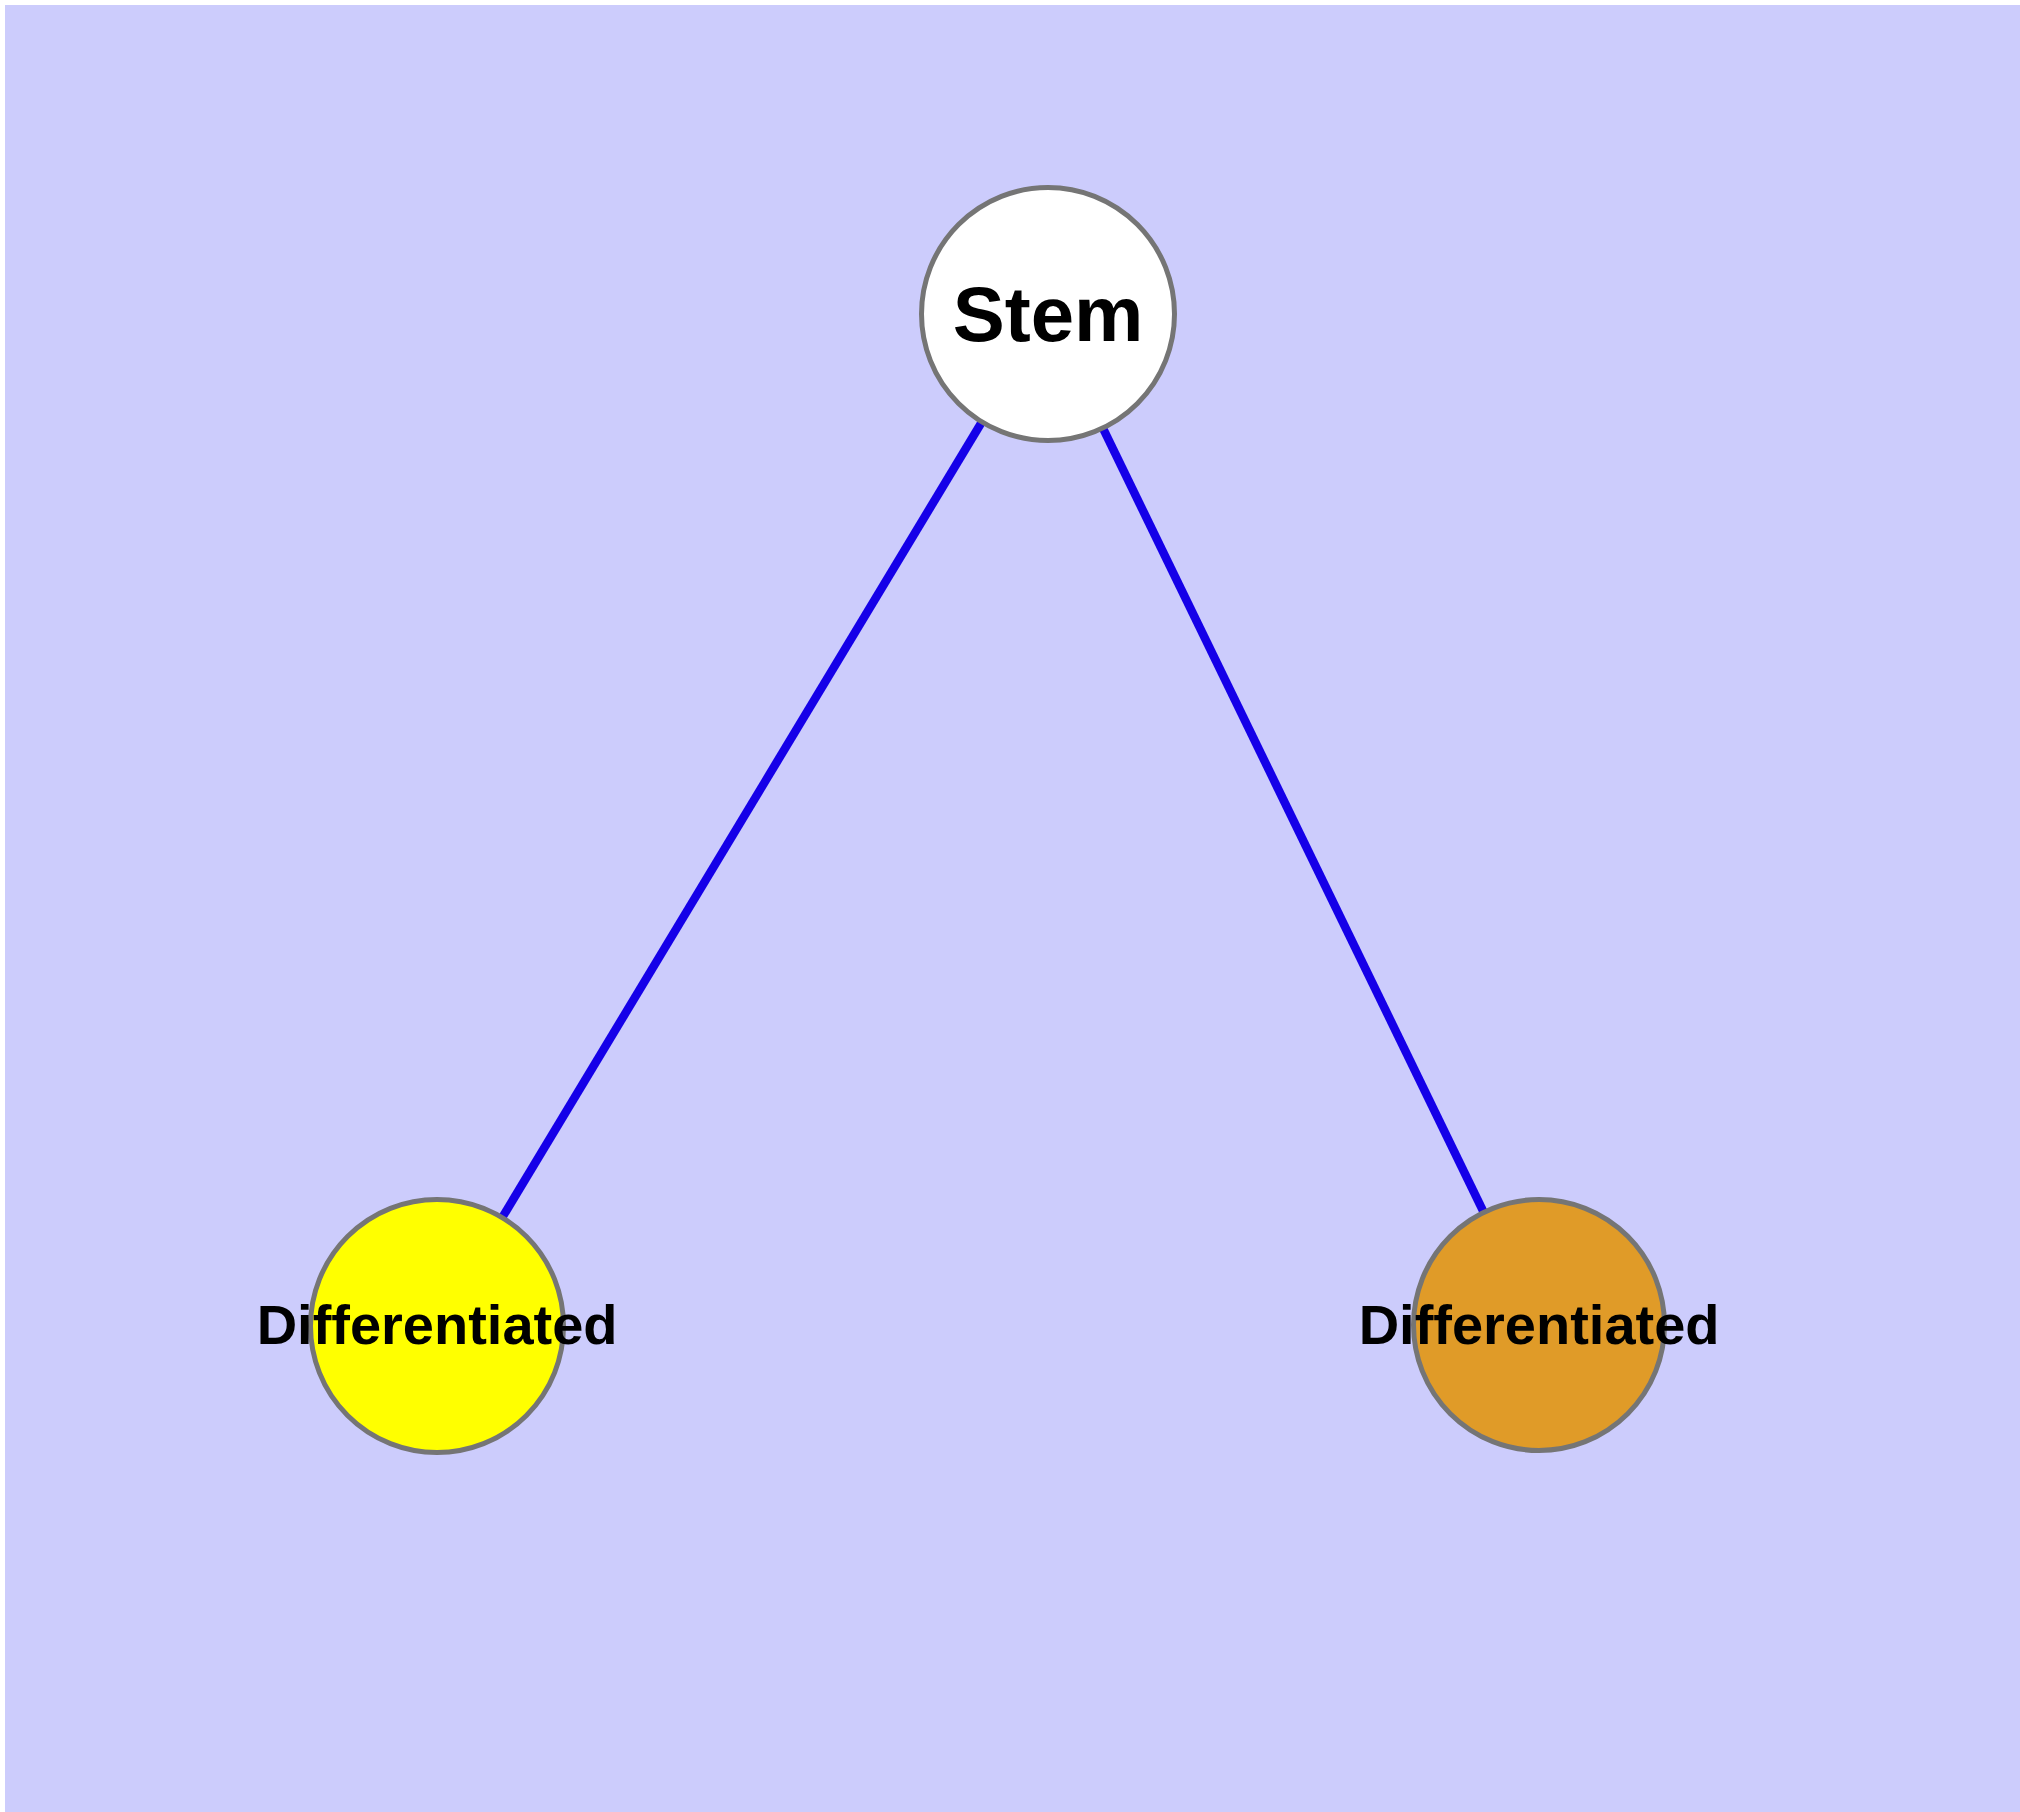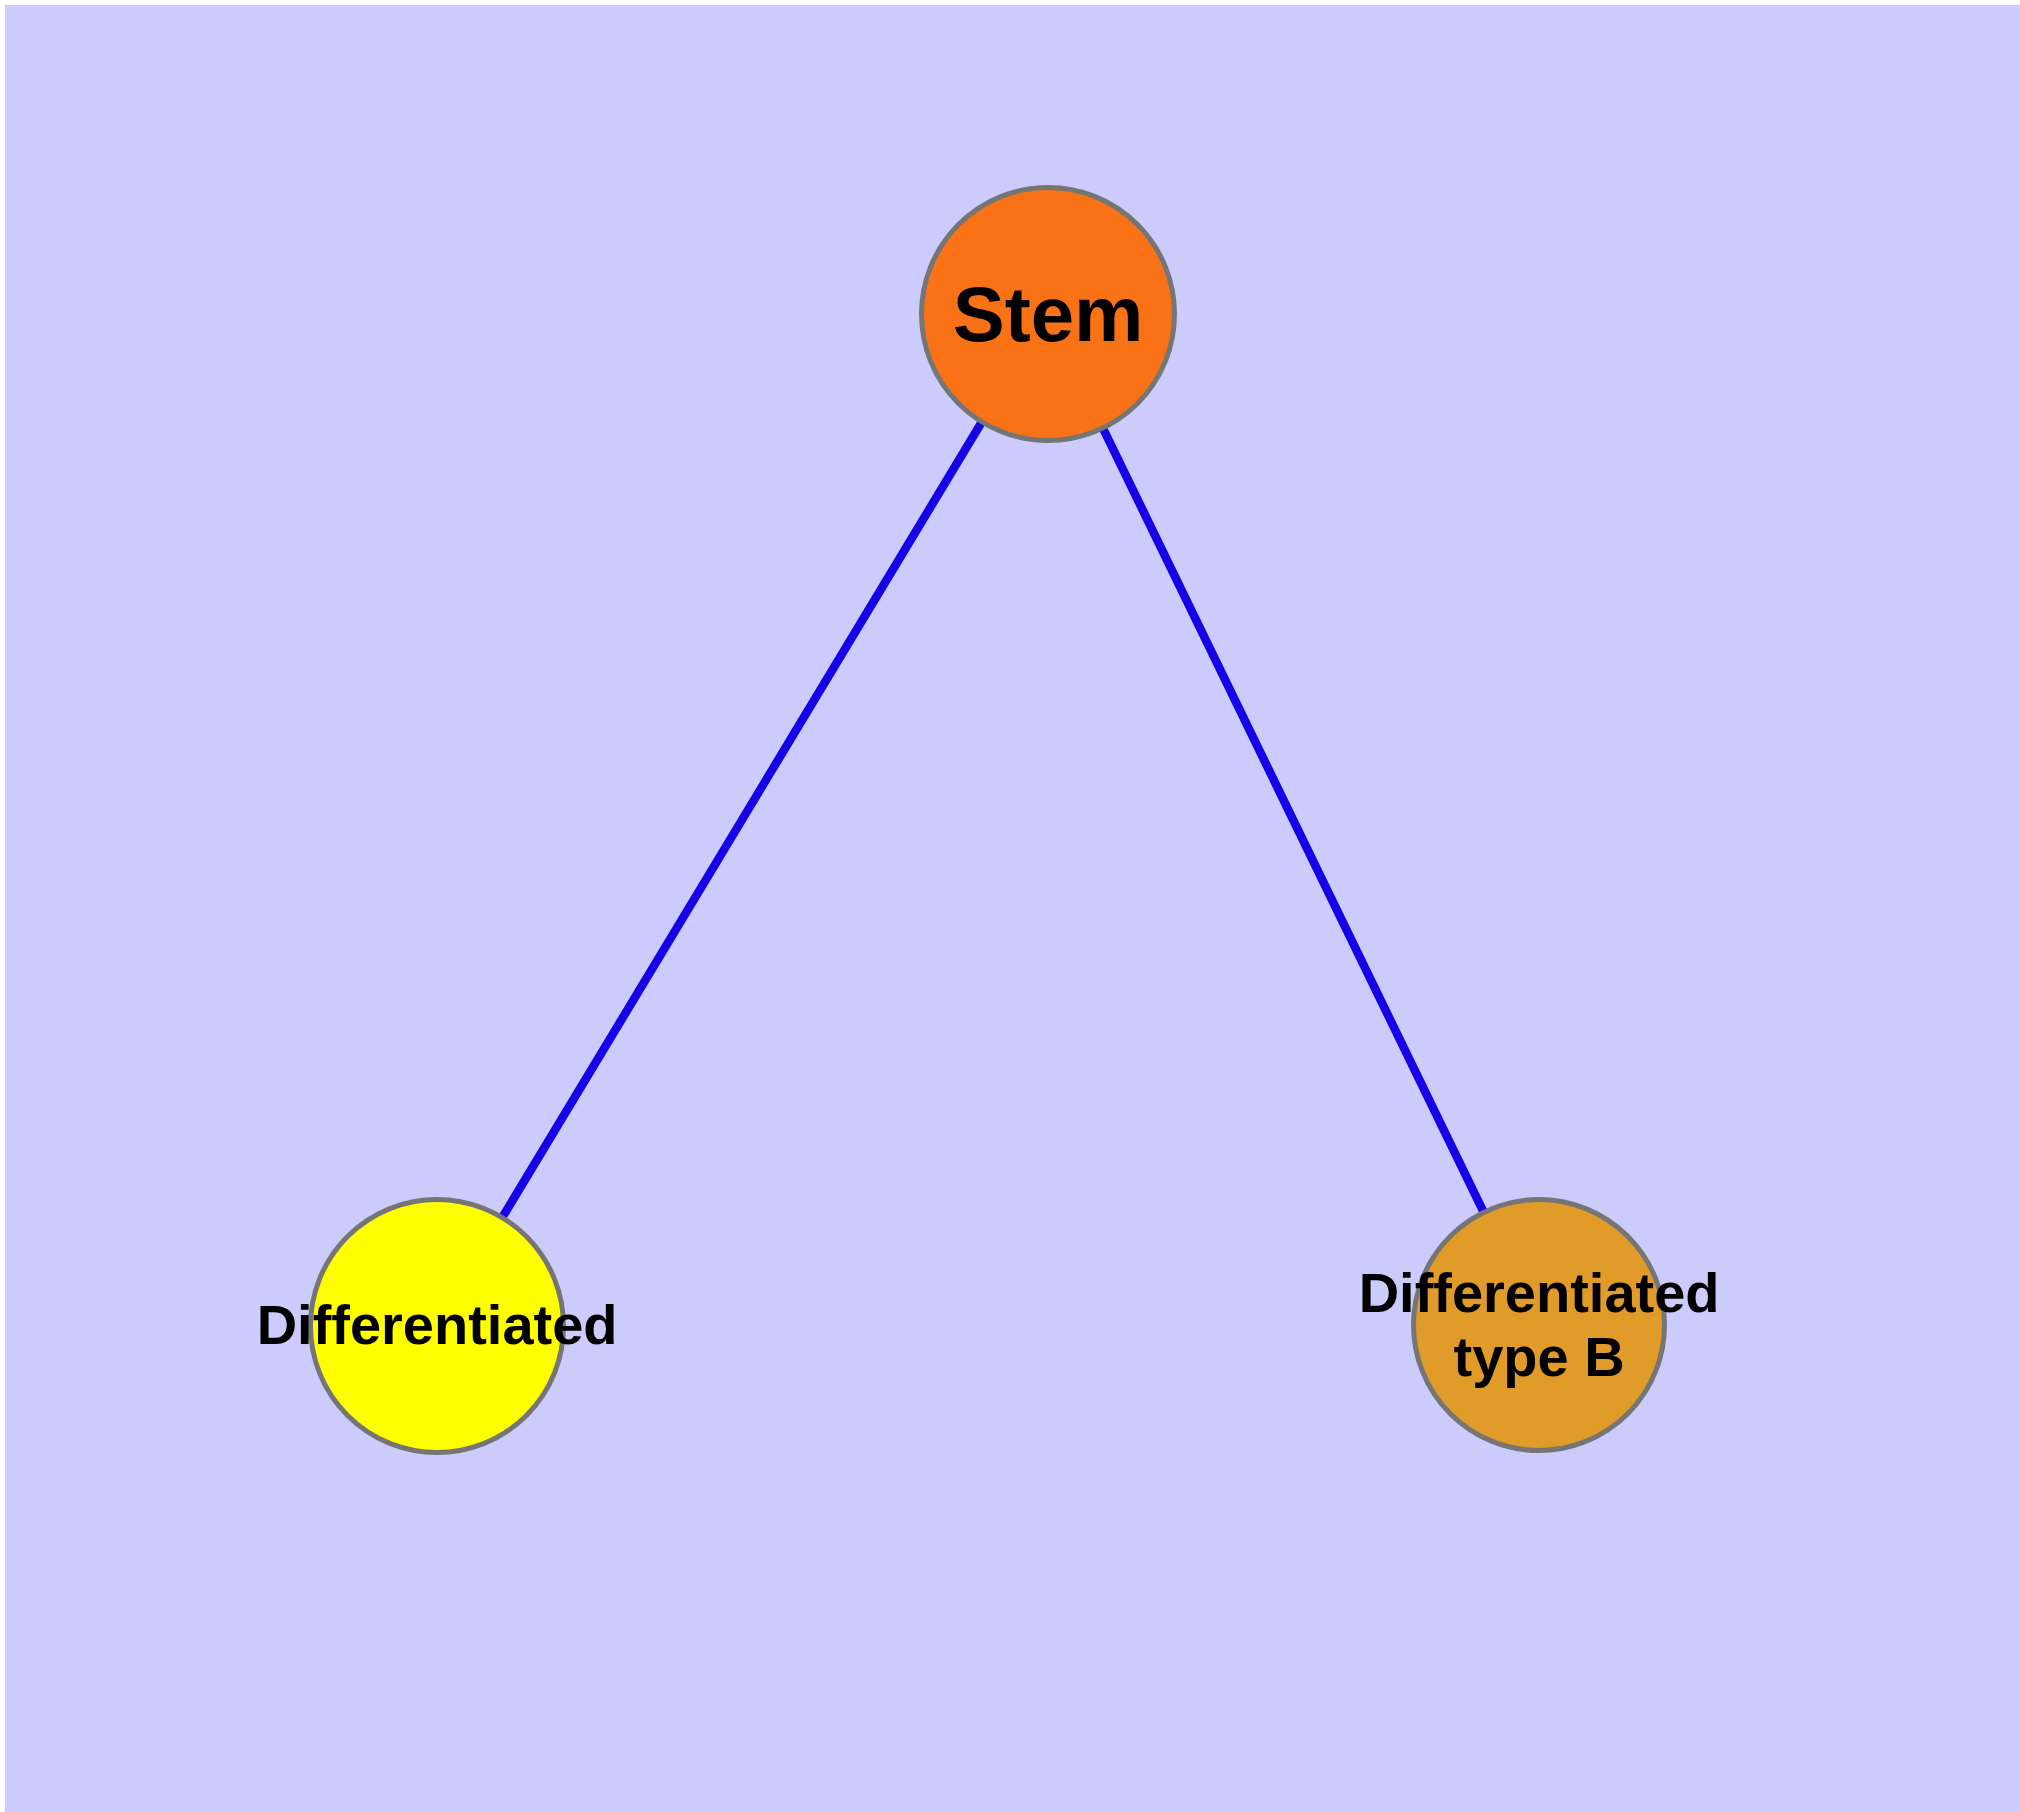--- a/index.html
+++ b/index.html
@@ -77,33 +77,32 @@
 <div id="graph-canvas">
   <div id="graph-plot">
 
     <svg id="edge-layer" viewBox="0 0 2378 2132" preserveAspectRatio="none">
       <line x1="1230" y1="364" x2="510" y2="1558" stroke="#1500e8" stroke-width="10" stroke-linecap="butt"></line>
       <line x1="1230" y1="364" x2="1810" y2="1558" stroke="#1500e8" stroke-width="10" stroke-linecap="butt"></line>
     </svg>
 
     <div id="node-layer">
 
-      <div class="node" id="node-stem" style="left:914px; top:180px; width:258px; height:258px; background:#f97316;">
+      <div class="node" id="node-stem" style="left:914px; top:180px; width:258px; height:258px; background:#ffffff;">
         <span class="node-label label-stem">Stem</span>
       </div>
 
       <div class="node" id="node-diff-a" style="left:303px; top:1192px; width:258px; height:258px; background:#ffff00;">
       </div>
       <div class="node-label label-big" style="left:432px; top:1320px;">
         <span>Differentiated</span><br>
       </div>
 
       <div class="node" id="node-diff-b" style="left:1406px; top:1192px; width:256px; height:256px; background:#e09b28;">
       </div>
       <div class="node-label label-big" style="left:1534px; top:1320px;">
         <span>Differentiated</span><br>
-        <span>type B</span>
       </div>
 
     </div>
   </div>
 </div>
 
 
 </body></html>

